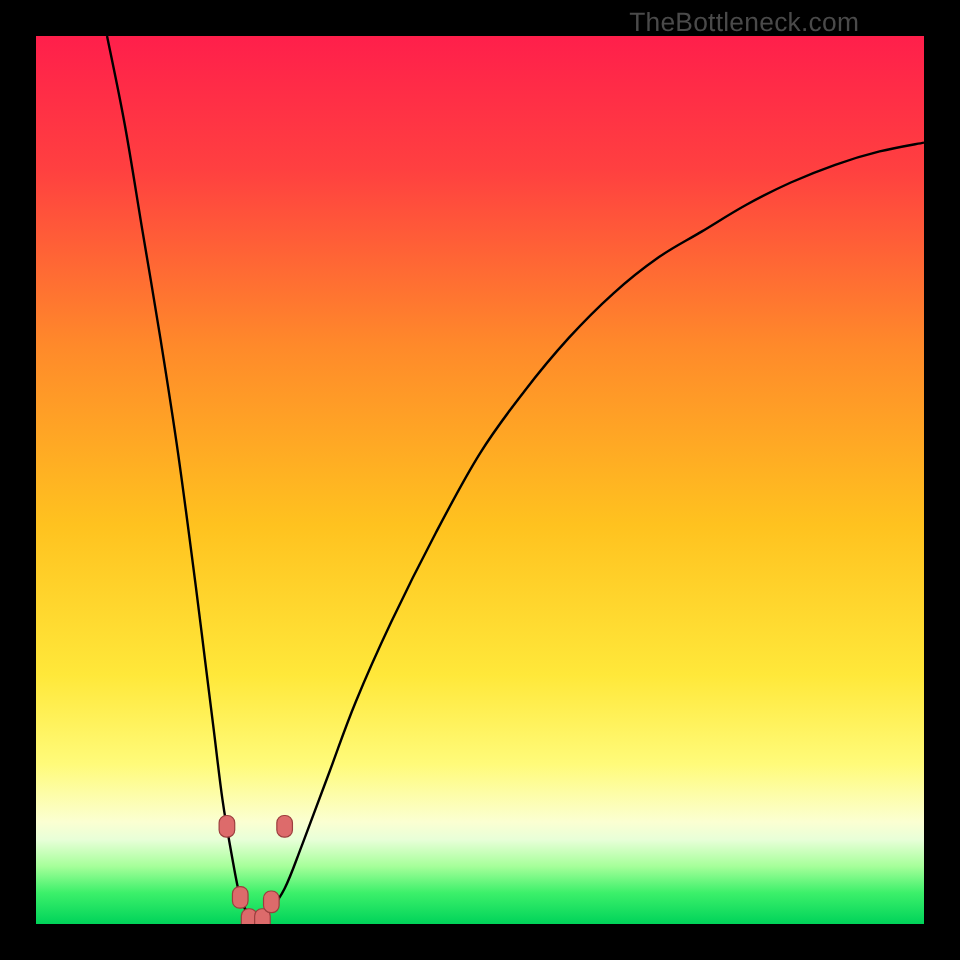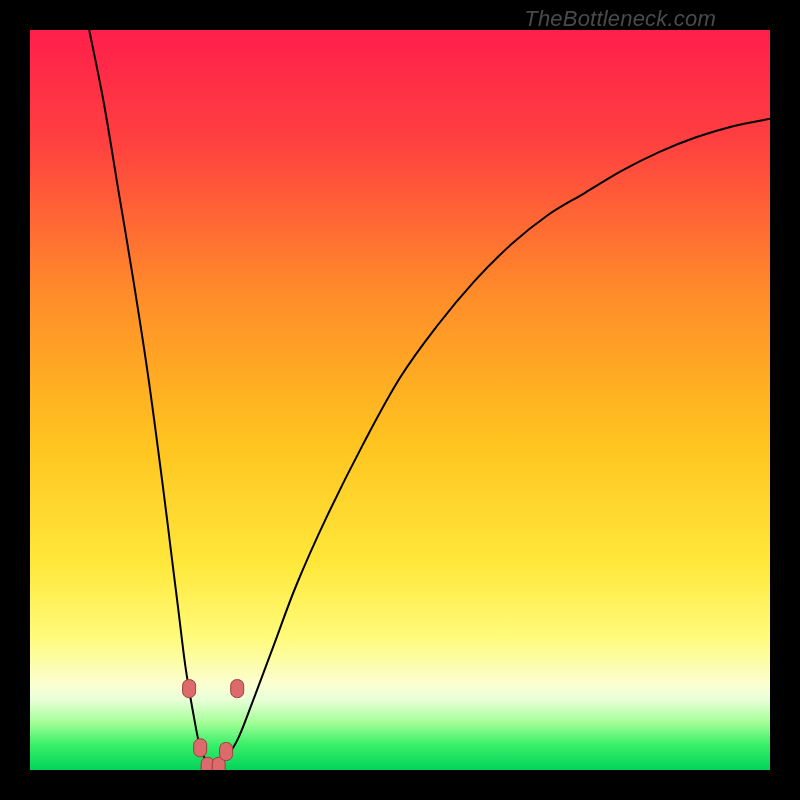--- a/index.html
+++ b/index.html
@@ -9,21 +9,20 @@
     height: 800px;
     overflow: hidden;
     background: #000;
     font-family: Arial, Helvetica, sans-serif;
   }
   .frame {
     position: relative;
     width: 728px;
     height: 800px;
     background: #000;
-    font-style: italic;
   }
   .plot {
     position: absolute;
     left: 30px;
     top: 30px;
     width: 740px;
     height: 740px;
     overflow: hidden;
   }
   .gradient {

